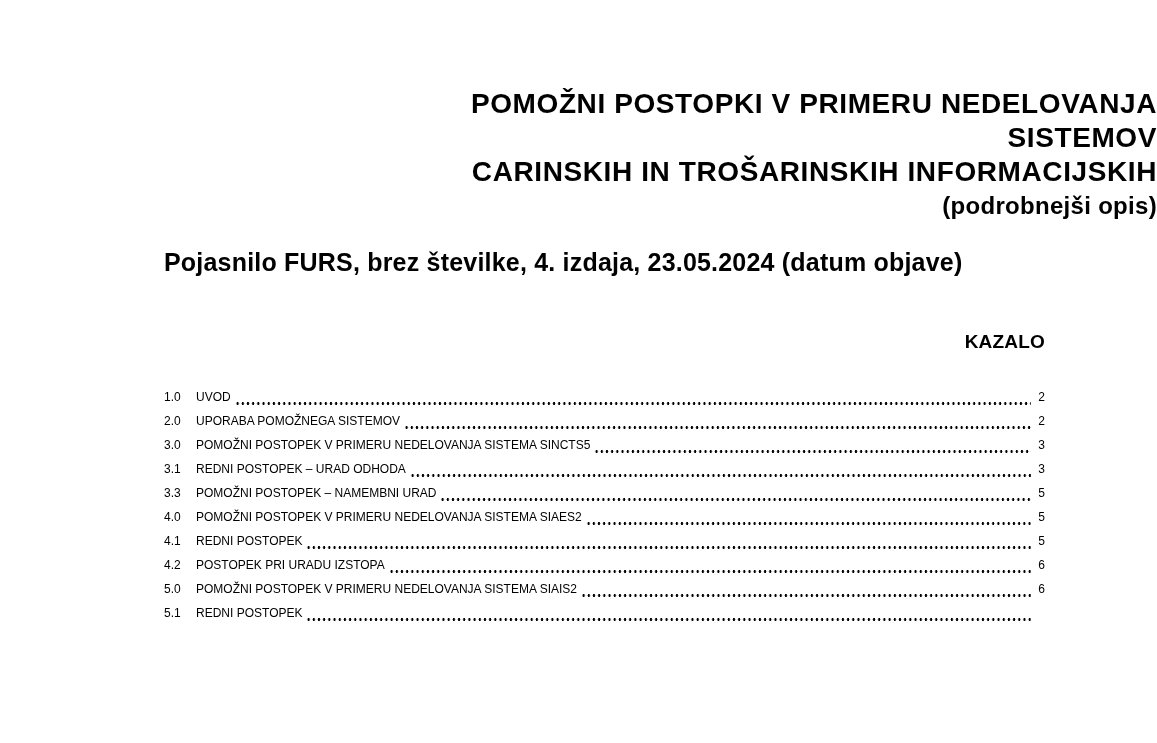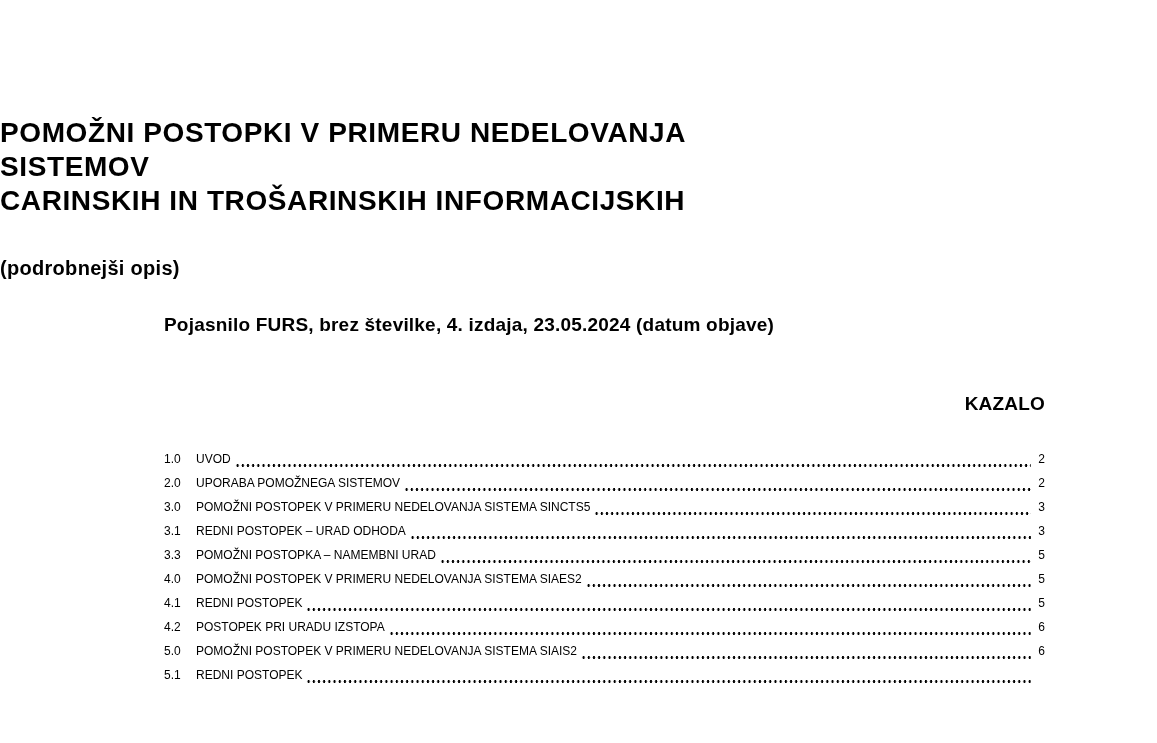--- a/index.html
+++ b/index.html
@@ -11,42 +11,41 @@
   .page {
     position: relative;
     width: 1157px;
     height: 743px;
     overflow: hidden;
     background: #ffffff;
     color: #000000;
     font-family: "Liberation Sans", "DejaVu Sans", sans-serif;
   }
   .title-block {
-    padding-top: 116px;
-    text-align: left;
+    padding-top: 87px;
+    text-align: right;
     font-weight: bold;
   }
   .title-line {
     font-size: 28px;
     line-height: 34px;
     letter-spacing: 0.6px;
   }
   .subtitle {
-    font-size: 20px;
+    font-size: 24px;
     line-height: 34px;
     letter-spacing: 0.3px;
-    margin-top: 33px;
   }
   .content {
     margin-left: 164px;
     width: 881px;
   }
   .ref-line {
     margin: 27px 0 0 0;
-    font-size: 19px;
+    font-size: 25px;
     font-weight: bold;
     line-height: 25px;
     letter-spacing: 0.2px;
   }
   .toc-heading {
     margin: 54px 0 0 0;
     font-size: 19px;
     font-weight: bold;
     line-height: 25px;
     letter-spacing: 0.2px;
@@ -127,21 +126,21 @@
         <div class="toc-row">
           <span class="toc-num">3.1</span>
           <span class="toc-label">REDNI POSTOPEK – URAD ODHODA</span>
           <span class="toc-leader"></span>
           <span class="toc-page">3</span>
         </div>
 
 
         <div class="toc-row">
           <span class="toc-num">3.3</span>
-          <span class="toc-label">POMOŽNI POSTOPKA – NAMEMBNI URAD</span>
+          <span class="toc-label">POMOŽNI POSTOPEK – NAMEMBNI URAD</span>
           <span class="toc-leader"></span>
           <span class="toc-page">5</span>
         </div>
 
         <div class="toc-row">
           <span class="toc-num">4.0</span>
           <span class="toc-label">POMOŽNI POSTOPEK V PRIMERU NEDELOVANJA SISTEMA SIAES2</span>
           <span class="toc-leader"></span>
           <span class="toc-page">5</span>
         </div>

